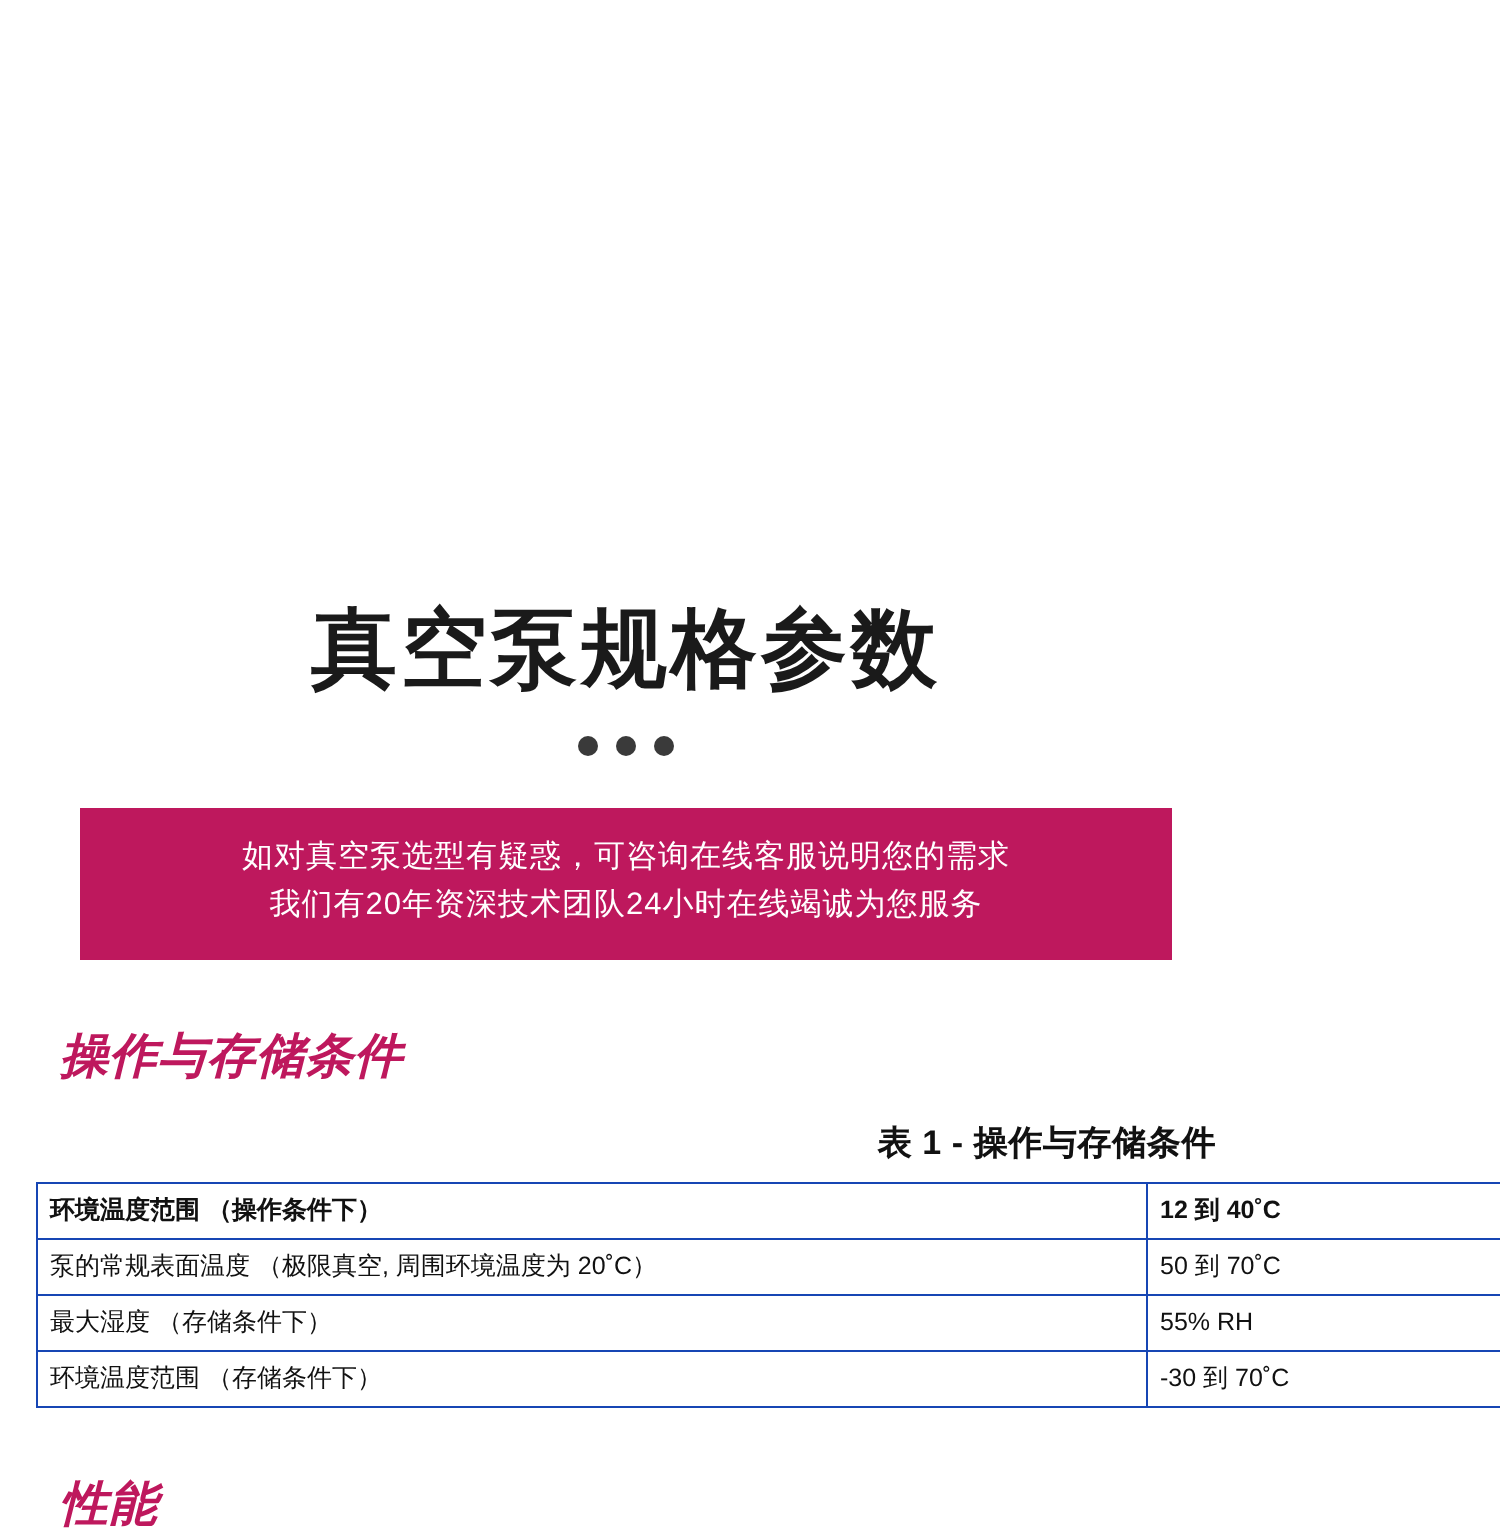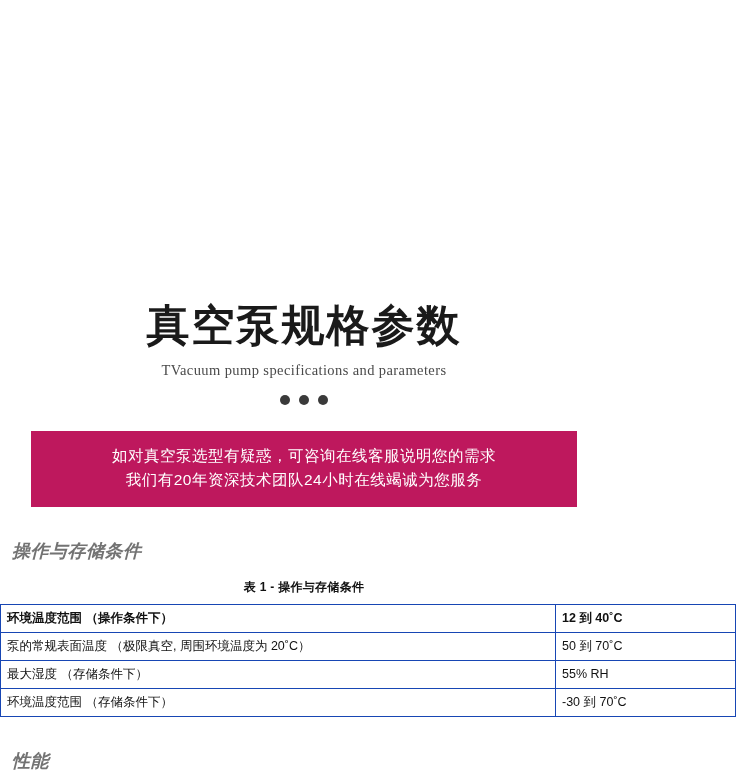--- a/index.html
+++ b/index.html
@@ -14,20 +14,21 @@
     color: #222;
     overflow: hidden;
     position: relative;
   }
 
   .page {
     width: 608px;
     height: 770px;
     position: relative;
     box-sizing: border-box;
+    padding-left: 18px;
   }
 
   
   .hero {
     padding-top: 300px;
     text-align: center;
   }
   .hero-title {
     font-size: 43px;
     font-weight: bold;
@@ -69,30 +70,30 @@
   }
   .banner-line {
     font-size: 15.5px;
     line-height: 1.55;
     letter-spacing: 0.5px;
   }
 
   
   .section-heading {
     margin: 32px 0 0 12px;
-    font-size: 18px;
+    font-size: 24px;
     font-weight: bold;
-    color: #737373;
+    color: #be185d;
     font-style: italic;
     letter-spacing: 0.5px;
   }
 
   .table-caption {
-    text-align: center;
-    font-size: 12px;
+    text-align: right;
+    font-size: 17px;
     font-weight: bold;
     color: #111;
     margin-top: 16px;
     letter-spacing: 0.3px;
   }
 
   
   .spec-table {
     margin: 8px auto 16px auto;
     width: 736px;
@@ -122,21 +123,20 @@
   .section-heading.last {
   }
 </style>
 </head>
 <body>
 
 <div class="page">
 
   <div class="hero">
     <h1 class="hero-title">真空泵规格参数</h1>
-    <div class="hero-sub">TVacuum pump specifications and parameters</div>
     <div class="dots">
       <span class="dot"></span>
       <span class="dot"></span>
       <span class="dot"></span>
     </div>
   </div>
 
   <div class="banner">
     <div class="banner-line">如对真空泵选型有疑惑，可咨询在线客服说明您的需求</div>
     <div class="banner-line">我们有20年资深技术团队24小时在线竭诚为您服务</div>

